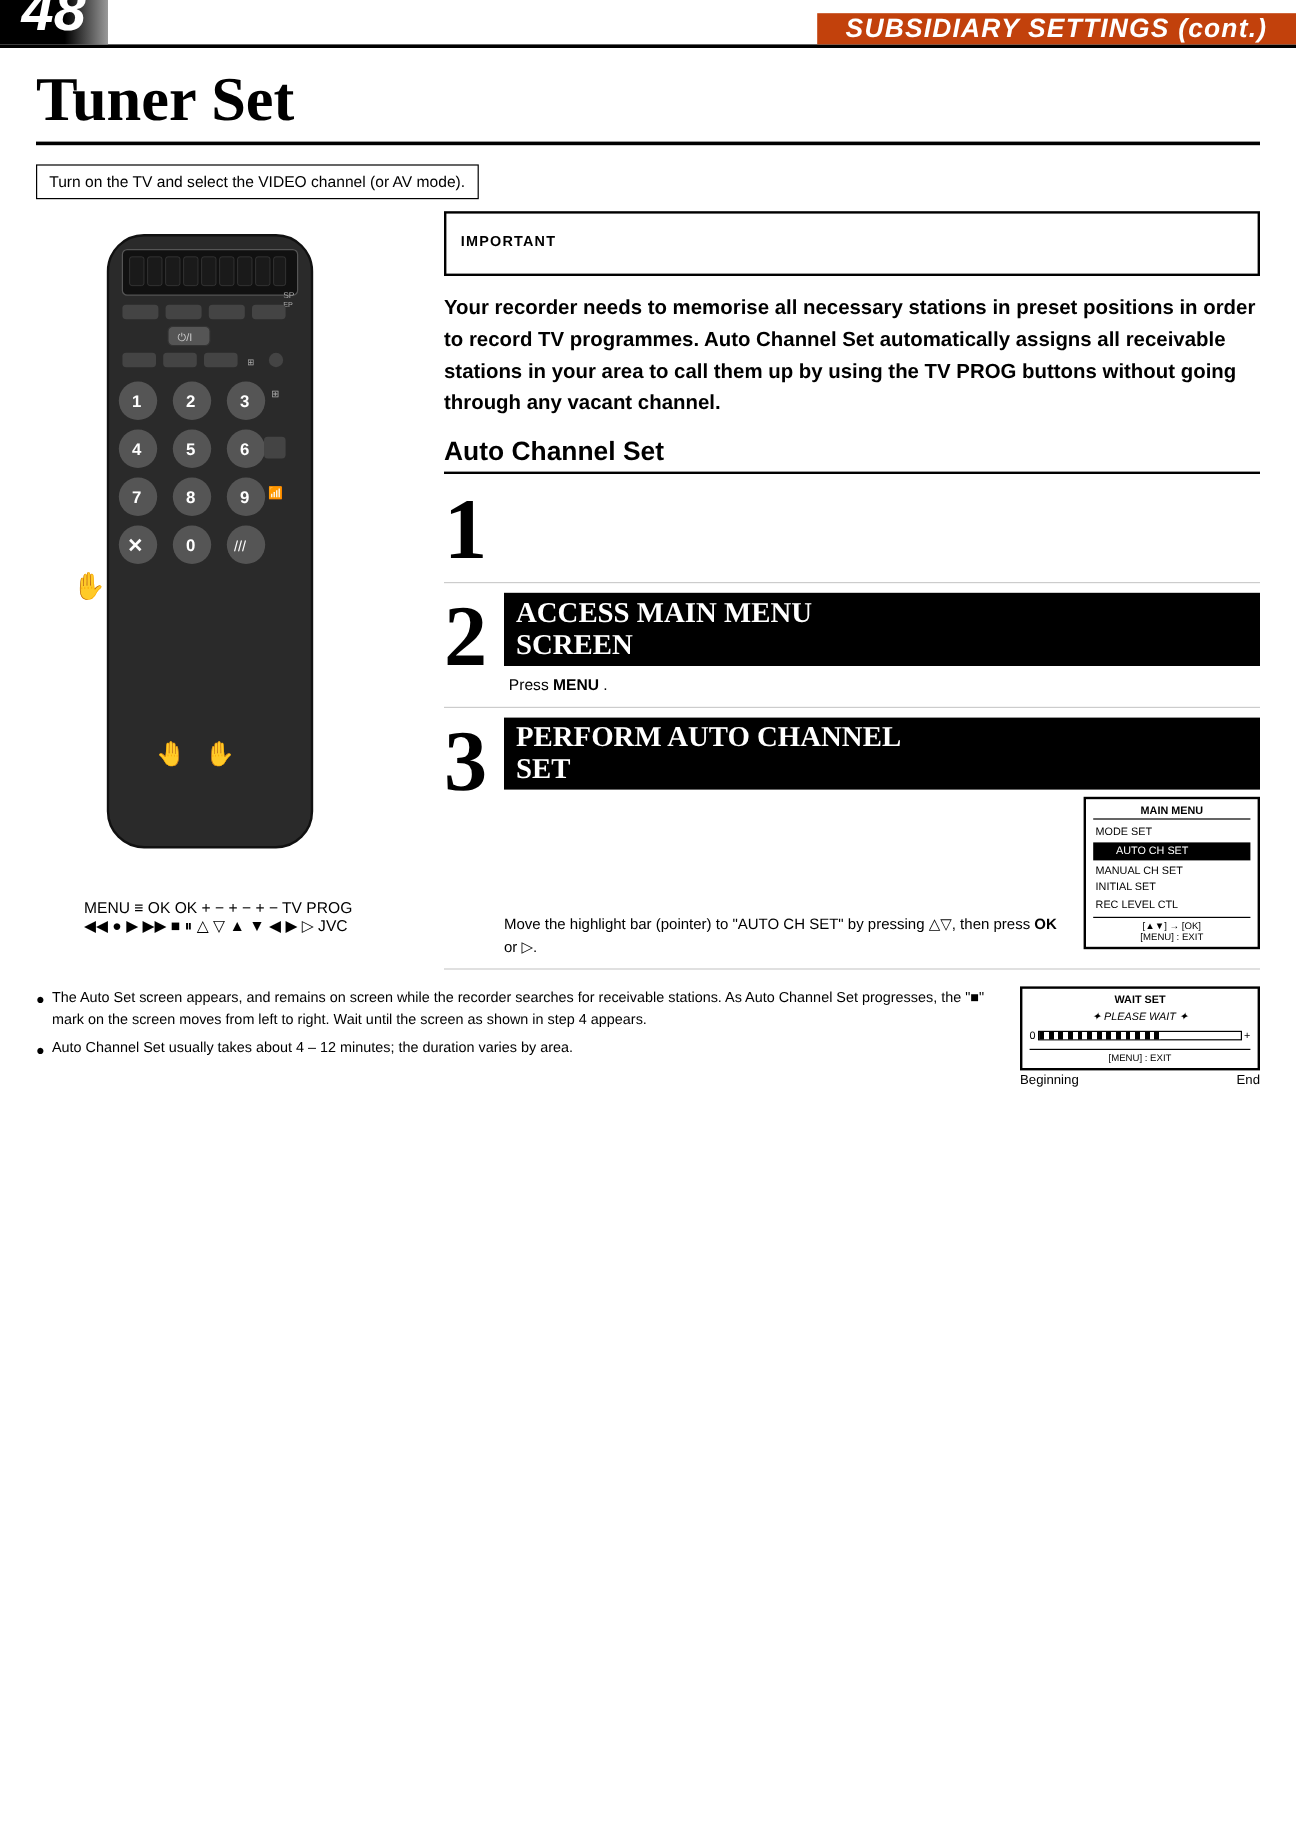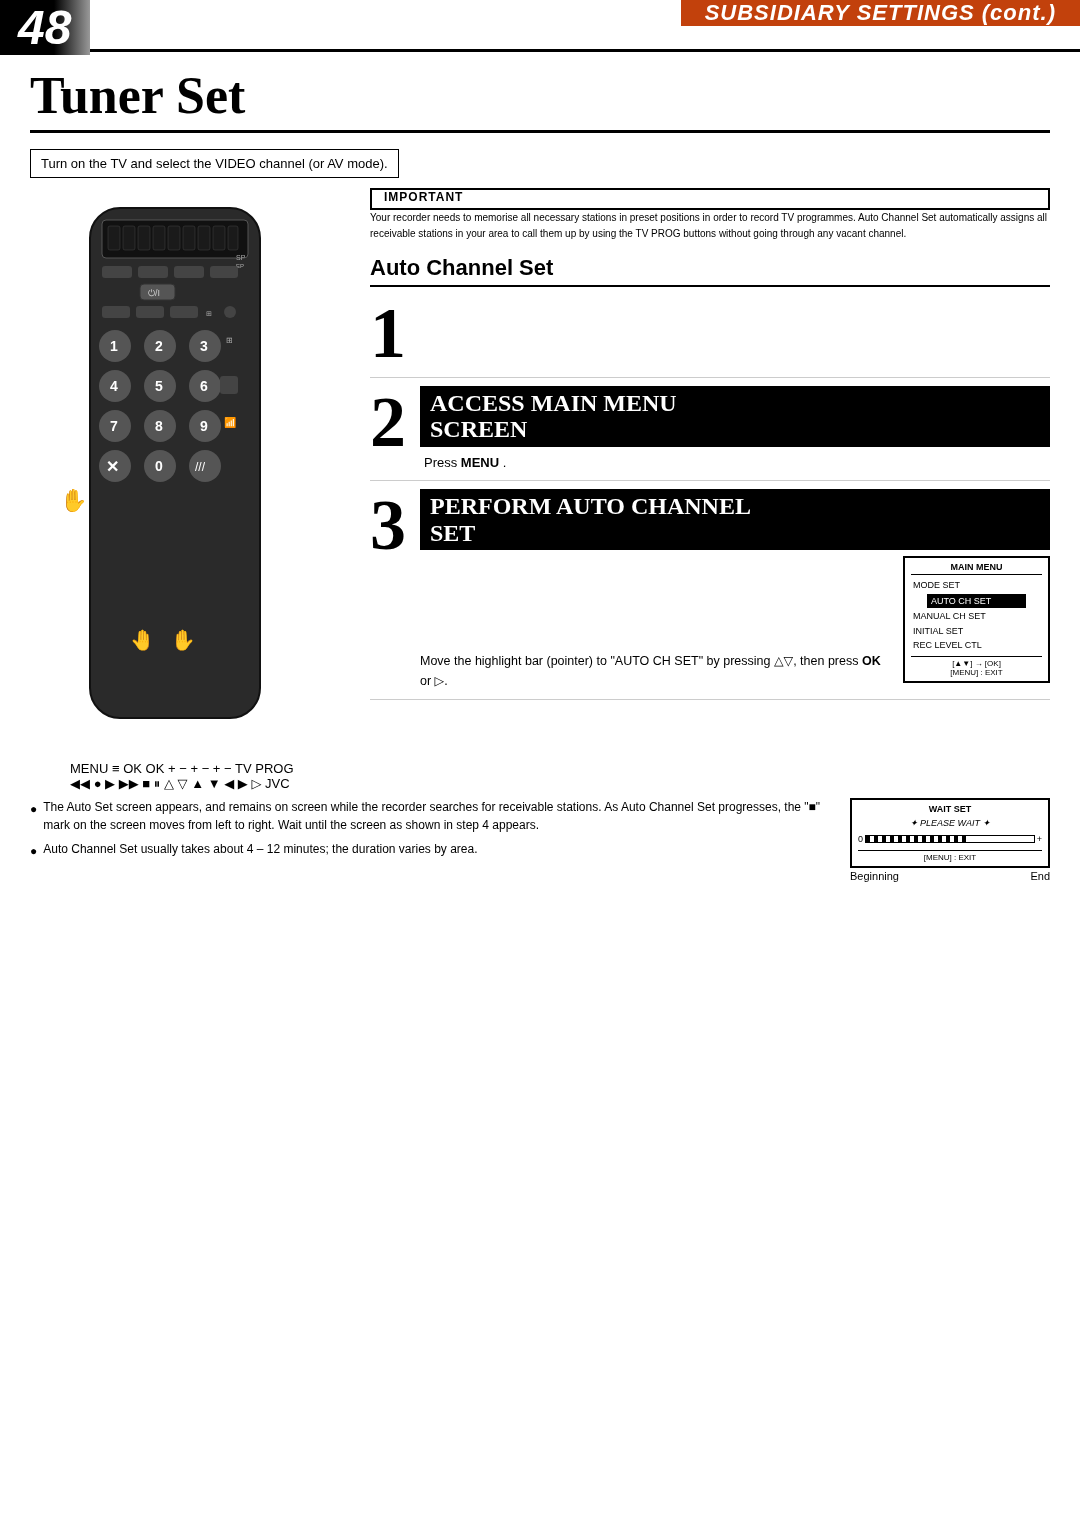--- a/index.html
+++ b/index.html
@@ -9,22 +9,22 @@
       font-size: 13px;
       color: #000;
       width: 1080px;
       min-height: 1526px;
       position: relative;
     }
 
     
     .header {
       display: flex;
-      align-items: flex-start;
-      height: 52px;
+      align-items: flex-end;
+      height: 40px;
       border-bottom: 3px solid #000;
     }
     .header-page-num {
       background: linear-gradient(to right, #000 60%, #999);
       color: #fff;
       font-size: 48px;
       font-weight: bold;
       font-style: italic;
       padding: 0 18px;
       display: flex;
@@ -86,38 +86,40 @@
       margin-top: 10px;
     }
 
     
     .right-col {
       flex: 1;
     }
 
     .important-box {
       border: 2px solid #000;
-      padding: 0 12px;
+      padding: 16px 12px;
+      margin-bottom: 14px;
     }
     .important-title {
       font-weight: bold;
       font-size: 12px;
       text-transform: uppercase;
       letter-spacing: 1px;
       margin-bottom: 4px;
     }
     .important-text {
       font-size: 11.5px;
       line-height: 1.5;
     }
 
     .intro-para {
-      font-size: 10px;
+      font-size: 17px;
       line-height: 1.55;
       margin-bottom: 14px;
+      font-weight: bold;
     }
 
     .section-heading {
       font-size: 22px;
       font-weight: bold;
       margin-bottom: 10px;
       border-bottom: 2px solid #000;
       padding-bottom: 4px;
     }
 
@@ -194,22 +196,22 @@
     }
     .screen-item {
       font-size: 9px;
       padding: 1px 2px;
       line-height: 1.4;
     }
     .screen-item-highlight {
       background: #000;
       color: #fff;
       font-size: 9px;
-      padding: 1px 4px;
-      margin: 1px 16px;
+      padding: 1px 19px;
+      margin: 1px 0;
     }
     .screen-footer {
       border-top: 1px solid #000;
       font-size: 8px;
       padding-top: 2px;
       margin-top: 3px;
       text-align: center;
     }
 
     .autoset-screen {

